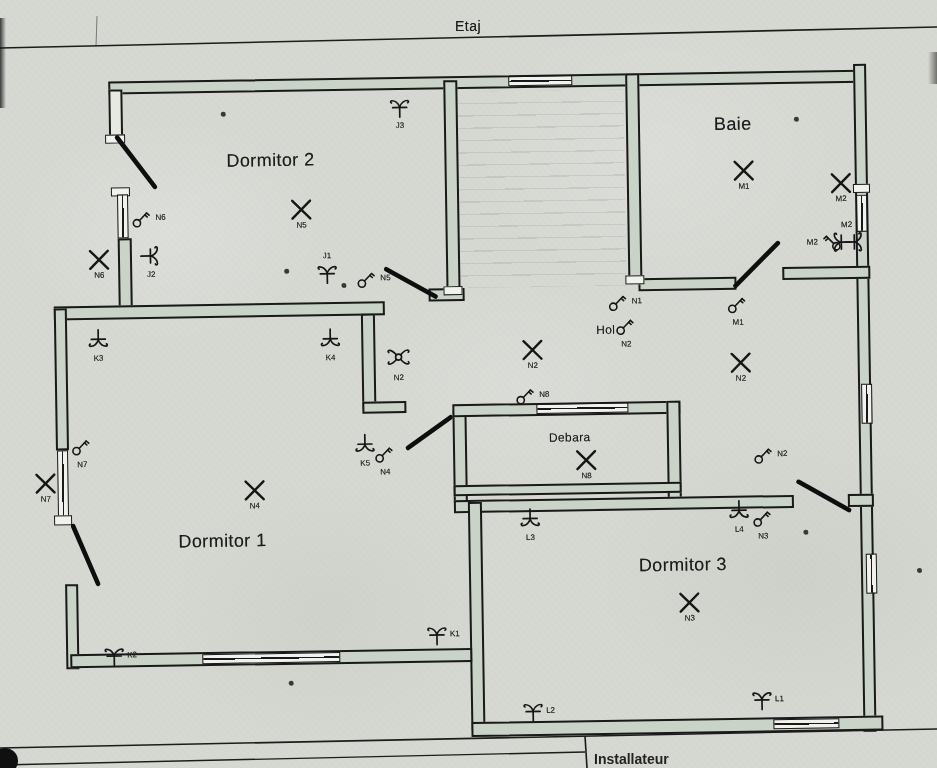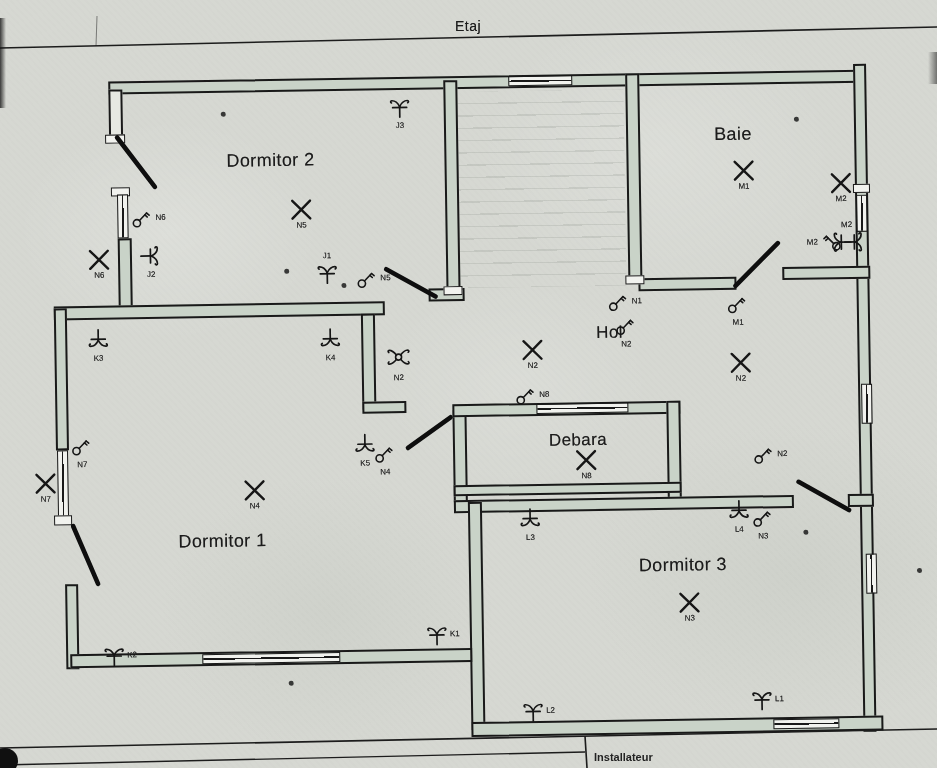--- a/index.html
+++ b/index.html
@@ -19,37 +19,37 @@
   .wall{position:absolute;background:#c9d3c8;border:2px solid #191919;box-sizing:border-box;}
   .wall.pale{background:#e6e8e2;}
   .cap{position:absolute;background:#f1f2ee;border:1.5px solid #191919;box-sizing:border-box;z-index:4;}
   .win-h,.win-v{position:absolute;background:#f1f2ee;border:1.5px solid #191919;box-sizing:border-box;z-index:4;}
   .win-h{background:linear-gradient(180deg,#f1f2ee 0 calc(50% - .8px),#191919 calc(50% - .8px) calc(50% + .8px),#f1f2ee calc(50% + .8px) 100%);}
   .win-v{background:linear-gradient(90deg,#f1f2ee 0 calc(50% - .8px),#191919 calc(50% - .8px) calc(50% + .8px),#f1f2ee calc(50% + .8px) 100%);}
   .stairs{position:absolute;opacity:.55;background:
       repeating-linear-gradient(180deg, transparent 0 11px, rgba(70,80,70,.22) 11px 12.3px);}
   .room-label{position:absolute;font-size:18px;letter-spacing:.4px;color:#1c1c1c;
       text-shadow:0 0 .6px rgba(30,30,30,.55);white-space:nowrap;z-index:6;}
-  .room-label.sm{font-size:17px;}
+  .room-label.sm{font-size:12px;}
   .sym{position:absolute;width:0;height:0;z-index:7;}
   .sv{position:absolute;left:0;top:0;transform:translate(-50%,-50%);}
   .sv.r180{transform:translate(-50%,-50%) rotate(180deg);}
   .sv.r90{transform:translate(-50%,-50%) rotate(90deg);}
   .sv.r270{transform:translate(-50%,-50%) rotate(-90deg);}
   .sym-label{position:absolute;font-size:8px;color:#252525;white-space:nowrap;
       text-shadow:0 0 .4px rgba(30,30,30,.6);}
   .lb-b{top:11px;left:0;transform:translateX(-50%);}
   .lb-b2{top:14px;left:0;transform:translateX(-50%);}
   .lb-a{bottom:13px;left:0;transform:translateX(-50%);}
   .lb-r{left:13px;top:-5px;}
   .lb-l{right:13px;top:-4px;}
   .dot{position:absolute;width:5px;height:5px;border-radius:50%;background:#1c1c1c;opacity:.85;z-index:8;}
   .page-text{position:absolute;z-index:9;}
   #floor-label{font-size:14px;letter-spacing:.5px;text-shadow:0 0 .5px rgba(30,30,30,.6);}
-  #installer-label{font-size:11px;font-weight:bold;color:#222;}
+  #installer-label{font-size:14px;font-weight:bold;color:#222;}
   .edge{position:absolute;pointer-events:none;z-index:10;}
   svg.overlay{position:absolute;inset:0;z-index:5;pointer-events:none;}
 </style>
 </head>
 <body>
 
 <div id="page">
   <div id="grain"></div>
 
   <svg width="0" height="0" style="position:absolute">
@@ -137,21 +137,21 @@
         <line x1="121" y1="132" x2="158" y2="182"></line>
         <line x1="388" y1="268" x2="437" y2="296"></line>
         <line x1="737" y1="290" x2="780" y2="248"></line>
         <line x1="450" y1="417" x2="407" y2="447"></line>
         <line x1="797" y1="487" x2="847" y2="516"></line>
         <line x1="71" y1="520" x2="95" y2="578"></line>
       </g>
     </svg>
 
     <div class="room-label" style="left:230px;top:147px">Dormitor 2</div>
-    <div class="room-label" style="left:718px;top:128px">Baie</div>
+    <div class="room-label" style="left:718px;top:118px">Baie</div>
     <div class="room-label sm" style="left:597px;top:325px">Hol</div>
     <div class="room-label sm" style="left:548px;top:432px">Debara</div>
     <div class="room-label" style="left:176px;top:527px">Dormitor 1</div>
     <div class="room-label" style="left:636px;top:558px">Dormitor 3</div>
 
     <div class="sym" style="left:304px;top:207px">
       <svg class="sv" width="22" height="22" viewBox="0 0 21 21">
           <use href="#gx"></use>
         </svg>
       <span class="sym-label lb-b">N5</span>

